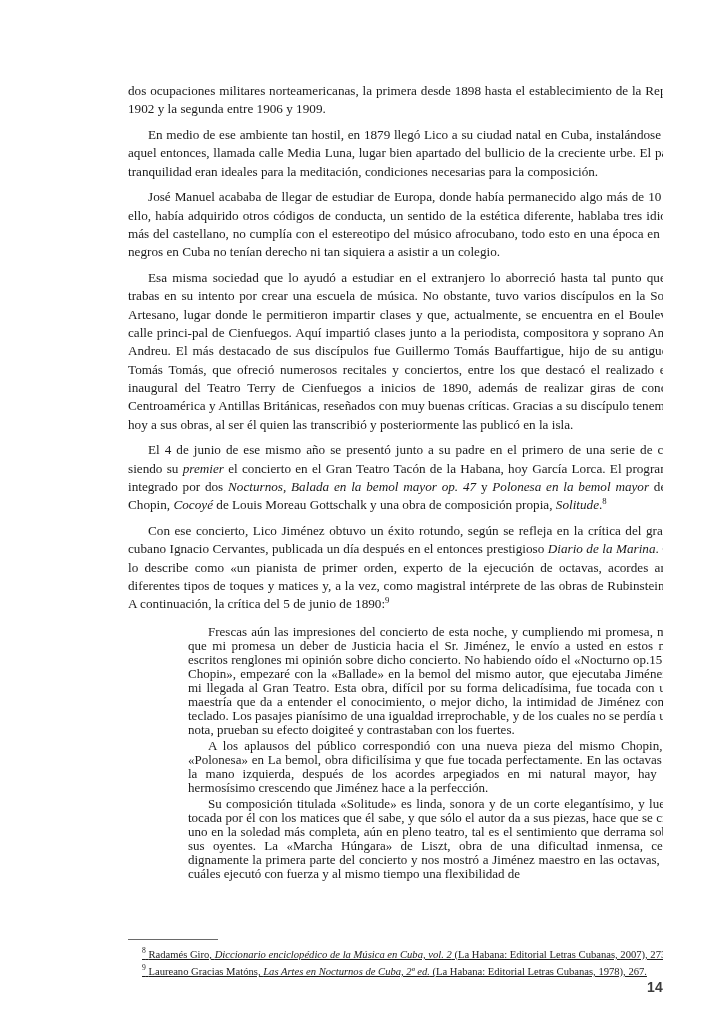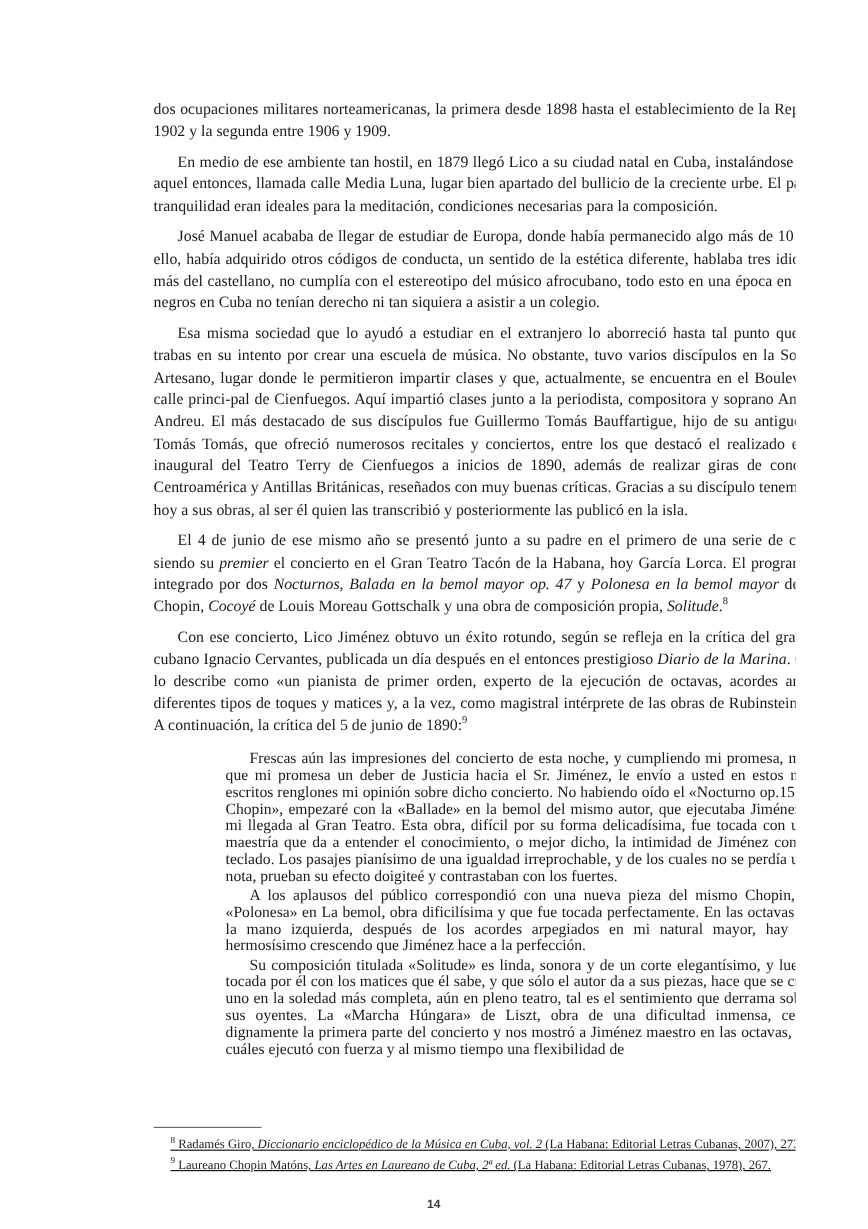--- a/index.html
+++ b/index.html
@@ -88,27 +88,26 @@
     margin-top: 1.5px;
   }
   .footnote sup {
     font-size: 0.72em;
   }
   .page-number {
     position: absolute;
     left: 0;
     right: 0;
     top: 979px;
-    text-align: center;
-    font-size: 10px;
+    text-align: right;
+    font-size: 14px;
     font-family: "Liberation Sans", sans-serif;
     font-weight: bold;
     color: #3b3b3b;
     letter-spacing: 0.2px;
-    margin-top: 20px;
   }
 </style>
 </head>
 <body>
 
 <div class="page">
 
   <div class="text-block">
     <div>
         <p class="body-par first"><span>dos ocupaciones militares norteamericanas, la primera desde 1898 hasta el establecimiento de la República en 1902 y la segunda entre 1906 y 1909.</span></p>
@@ -125,19 +124,19 @@
           <p class="quote-par"><span>A los aplausos del público correspondió con una nueva pieza del mismo Chopin, la «Polonesa» en La bemol, obra dificilísima y que fue tocada perfectamente. En las octavas de la mano izquierda, después de los acordes arpegiados en mi natural mayor, hay un hermosísimo crescendo que Jiménez hace a la perfección.</span></p>
           <p class="quote-par"><span>Su composición titulada «Solitude» es linda, sonora y de un corte elegantísimo, y luego tocada por él con los matices que él sabe, y que sólo el autor da a sus piezas, hace que se crea uno en la soledad más completa, aún en pleno teatro, tal es el sentimiento que derrama sobre sus oyentes. La «Marcha Húngara» de Liszt, obra de una dificultad inmensa, cerró dignamente la primera parte del concierto y nos mostró a Jiménez maestro en las octavas, las cuáles ejecutó con fuerza y al mismo tiempo una flexibilidad de</span></p>
         </div>
     </div>
   </div>
 
   <div class="footnote-area">
     <div class="footnote-rule"></div>
     <div>
         <p class="footnote"><sup>8</sup> <span>Radamés Giro, </span><em>Diccionario enciclopédico de la Música en Cuba, vol. 2</em><span> (La Habana: Editorial Letras Cubanas, 2007), 273.</span></p>
-        <p class="footnote"><sup>9</sup> <span>Laureano Chopin Matóns, </span><em>Las Artes en Laureano de Cuba, 2ª ed.</em><span> (La Habana: Editorial Letras Cubanas, 1978), 267.</span></p>
+        <p class="footnote"><sup>9</sup> <span>Laureano Gracias Matóns, </span><em>Las Artes en Nocturnos de Cuba, 2ª ed.</em><span> (La Habana: Editorial Letras Cubanas, 1978), 267.</span></p>
       </div>
   </div>
 
   <div class="page-number">14</div>
 
 </div>
 
 </body></html>

